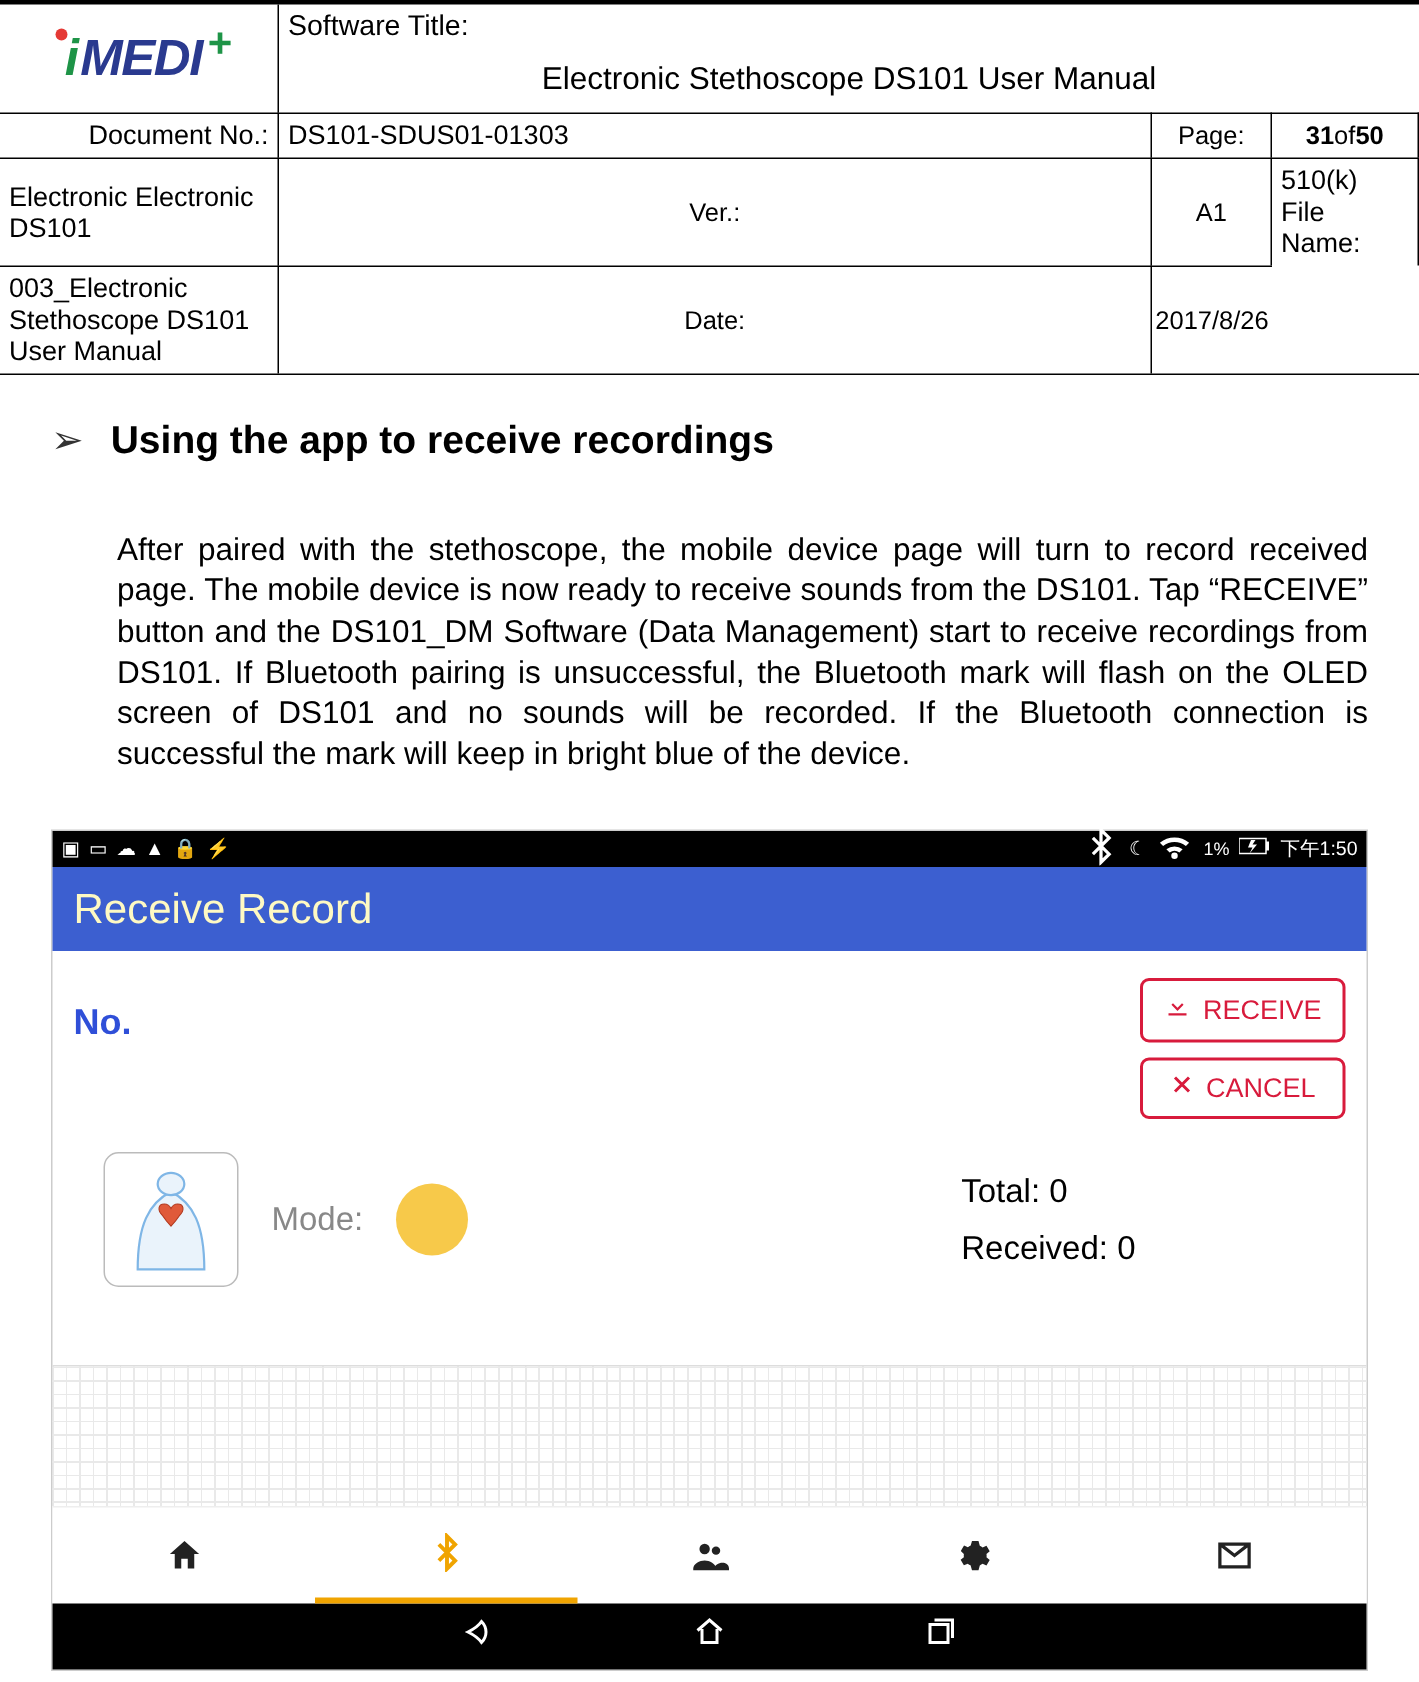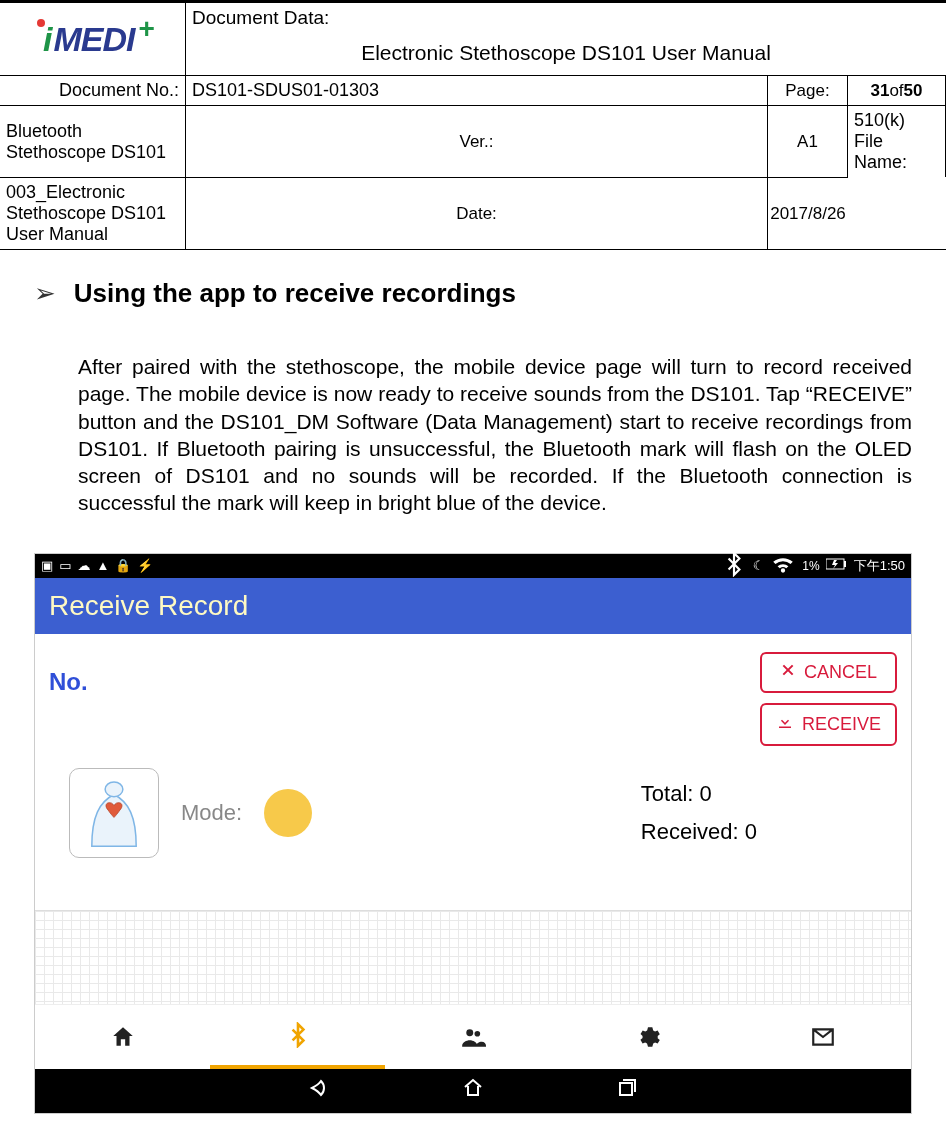--- a/index.html
+++ b/index.html
@@ -192,34 +192,34 @@
   <div class="doc-header">
     <div class="cell logo-cell">
       <span class="logo">
         <span class="dot"></span>
         <span class="i1">i</span>
         <span class="txt">MEDI</span>
         <span class="plus">+</span>
       </span>
     </div>
     <div class="cell title-cell">
-      <span class="lbl">Document Data:</span>
+      <span class="lbl">Software Title:</span>
       <span class="val">Electronic Stethoscope DS101 User Manual</span>
     </div>
 
     <div class="cell lbl-cell hr-top">Document No.:</div>
     <div class="cell hr-top">DS101-SDUS01-01303</div>
     <div class="cell small center hr-top">Page:</div>
     <div class="cell small center page-cell hr-top">
       <span class="bold">31</span>
       <span> of </span>
       <span class="bold">50</span>
     </div>
 
-    <div class="cell hr-top">Bluetooth Stethoscope DS101</div>
+    <div class="cell hr-top">Electronic Electronic DS101</div>
     <div class="cell small center hr-top">Ver.:</div>
     <div class="cell small center hr-top">A1</div>
 
     <div class="cell lbl-cell hr-top">510(k) File Name:</div>
     <div class="cell hr-top">003_Electronic Stethoscope DS101 User Manual</div>
     <div class="cell small center hr-top">Date:</div>
     <div class="cell small center hr-top">2017/8/26</div>
   </div>
 
   <div class="content">
@@ -264,35 +264,35 @@
       </div>
 
       <div class="appbar">
         <span>Receive Record</span>
       </div>
 
       <div class="app-body">
         <div class="no-label">No.</div>
 
         <div class="btn-col">
+          <div class="pbtn receive">
+            <span>
+              <svg width="18" height="18" viewBox="0 0 24 24" fill="#d81b3c">
+                  <path d="M12 3v10l4-4 1.4 1.4L12 16 6.6 10.4 8 9l4 4V3h0zM4 18h16v2H4z"></path>
+                </svg>
+            </span>
+            <span>RECEIVE</span>
+          </div>
           <div class="pbtn cancel">
             <span>
               <svg width="16" height="16" viewBox="0 0 24 24" stroke="#d81b3c" stroke-width="3">
                   <path d="M5 5l14 14M19 5L5 19"></path>
                 </svg>
             </span>
             <span>CANCEL</span>
-          </div>
-          <div class="pbtn receive">
-            <span>
-              <svg width="18" height="18" viewBox="0 0 24 24" fill="#d81b3c">
-                  <path d="M12 3v10l4-4 1.4 1.4L12 16 6.6 10.4 8 9l4 4V3h0zM4 18h16v2H4z"></path>
-                </svg>
-            </span>
-            <span>RECEIVE</span>
           </div>
         </div>
 
         <div class="mid-row">
           <div class="torso">
             <svg viewBox="0 0 100 100">
               <path d="M20 95 C20 55 30 35 50 25 C70 35 80 55 80 95 Z" fill="#eaf3fb" stroke="#7fb6e6" stroke-width="2"></path>
               <ellipse cx="50" cy="18" rx="12" ry="10" fill="#eaf3fb" stroke="#7fb6e6" stroke-width="2"></ellipse>
               <path d="M42 46 C38 42 38 36 44 36 C48 36 50 40 50 40 C50 40 52 36 56 36 C62 36 62 42 58 46 C54 52 50 56 50 56 C50 56 46 52 42 46 Z" fill="#e05a3a" stroke="#b23a1f"></path>
             </svg>

